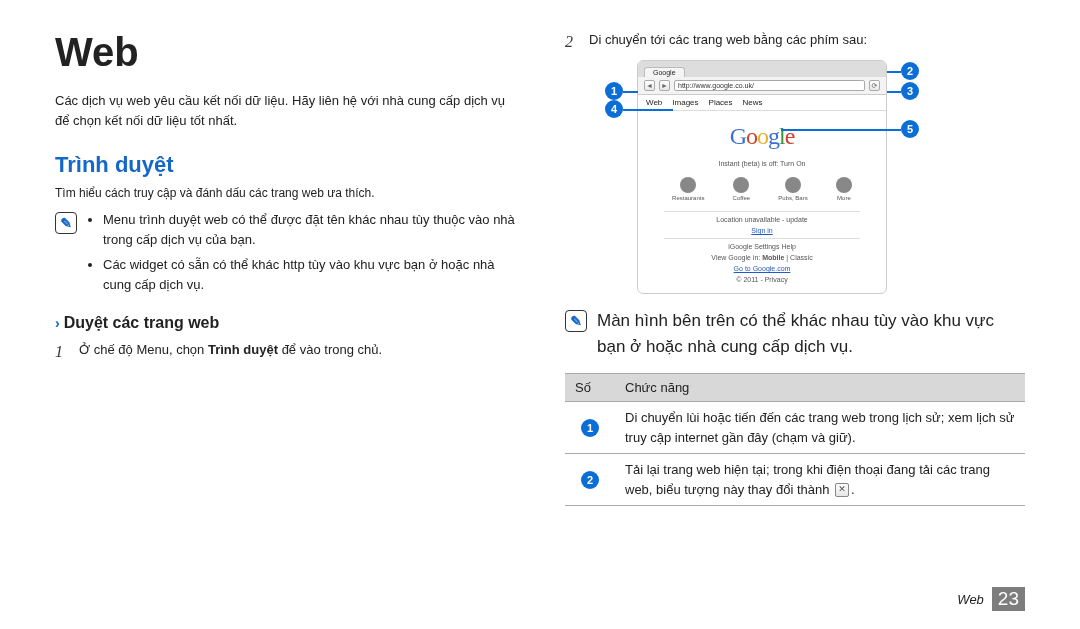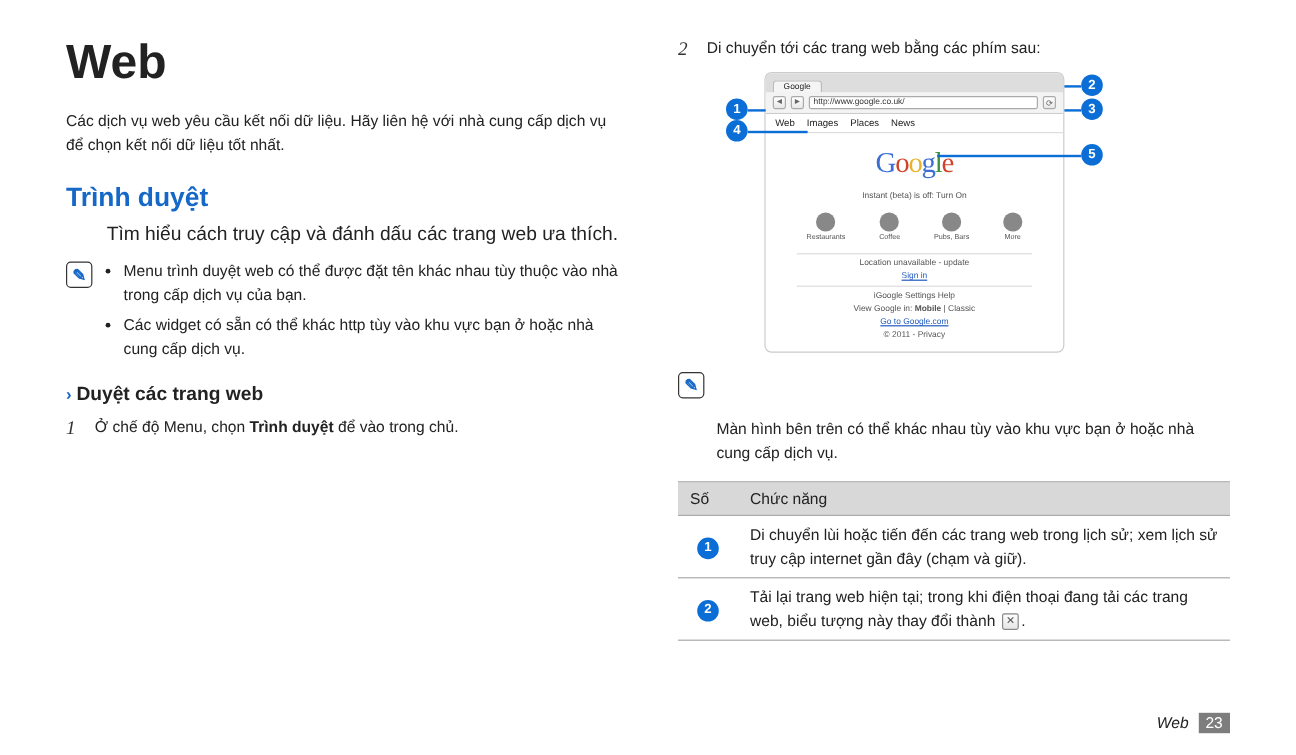--- a/index.html
+++ b/index.html
@@ -31,24 +31,23 @@
     line-height: 1.5;
     margin-bottom: 22px;
   }
   h2 {
     color: #1568c7;
     font-size: 22px;
     font-weight: bold;
     margin-bottom: 6px;
   }
   .desc {
-    font-size: 16px;
+    font-size: 12px;
     line-height: 1.5;
     margin-bottom: 8px;
-    text-align: right;
   }
   .note-block {
     display: flex;
     gap: 10px;
     margin-bottom: 14px;
   }
   .note-icon {
     flex: 0 0 22px;
     width: 22px;
     height: 22px;
@@ -63,23 +62,22 @@
     margin-top: 2px;
   }
   .note-list {
     list-style: disc;
     padding-left: 16px;
     font-size: 13px;
     line-height: 1.5;
   }
   .note-list li { margin-bottom: 6px; }
   .note-para {
-    font-size: 13px;
-    line-height: 1.5;
-    margin-top: 40px;
+    font-size: 17px;
+    line-height: 1.5;
   }
   h3 {
     font-size: 16px;
     font-weight: bold;
     margin-top: 6px;
     margin-bottom: 8px;
   }
   h3 .chev {
     color: #1568c7;
     font-size: 14px;
@@ -277,21 +275,21 @@
   .footer {
     position:absolute;
     bottom:18px; right:55px;
     display:flex; align-items:center; gap:8px;
     font-size:13px;
   }
   .footer .cat { font-style: italic; }
   .footer .pg {
     background:#7d7d7d; color:#fff;
     padding: 1px 6px;
-    font-size:13px;
+    font-size:19px;
   }
 </style>
 </head>
 <body>
 
 <div class="columns">
 
   <div class="col">
     <h1>Web</h1>
     <p class="intro">Các dịch vụ web yêu cầu kết nối dữ liệu. Hãy liên hệ với nhà cung cấp dịch vụ để chọn kết nối dữ liệu tốt nhất.</p>

